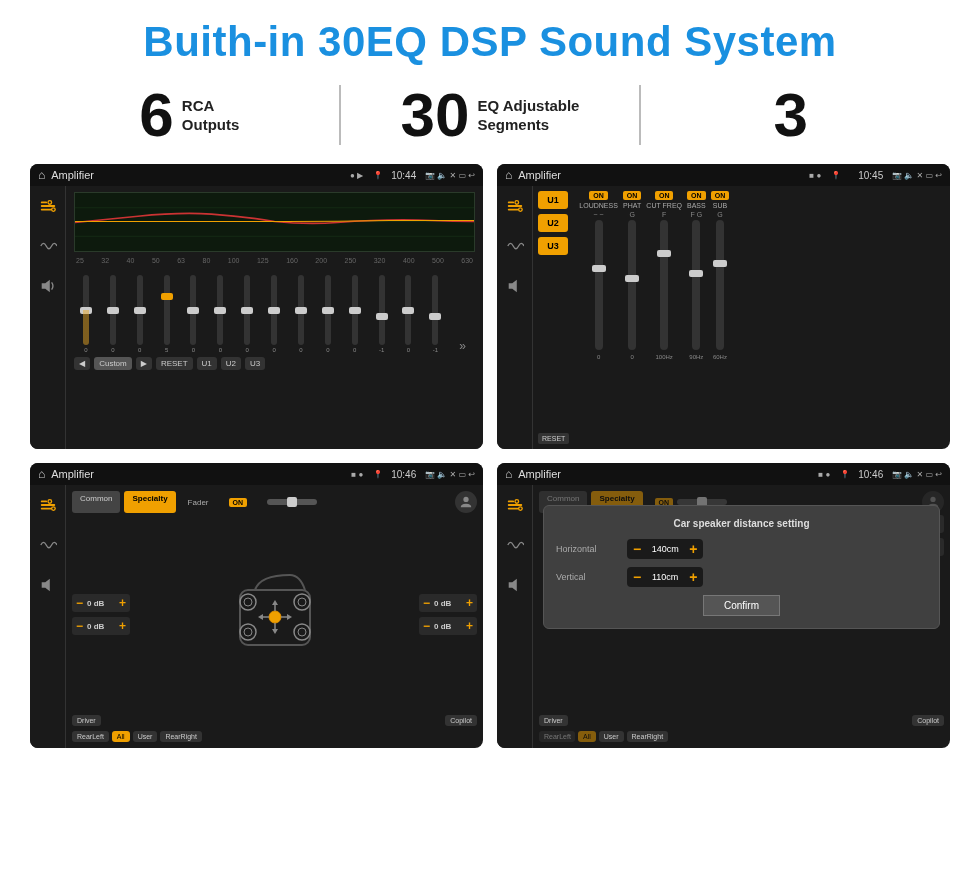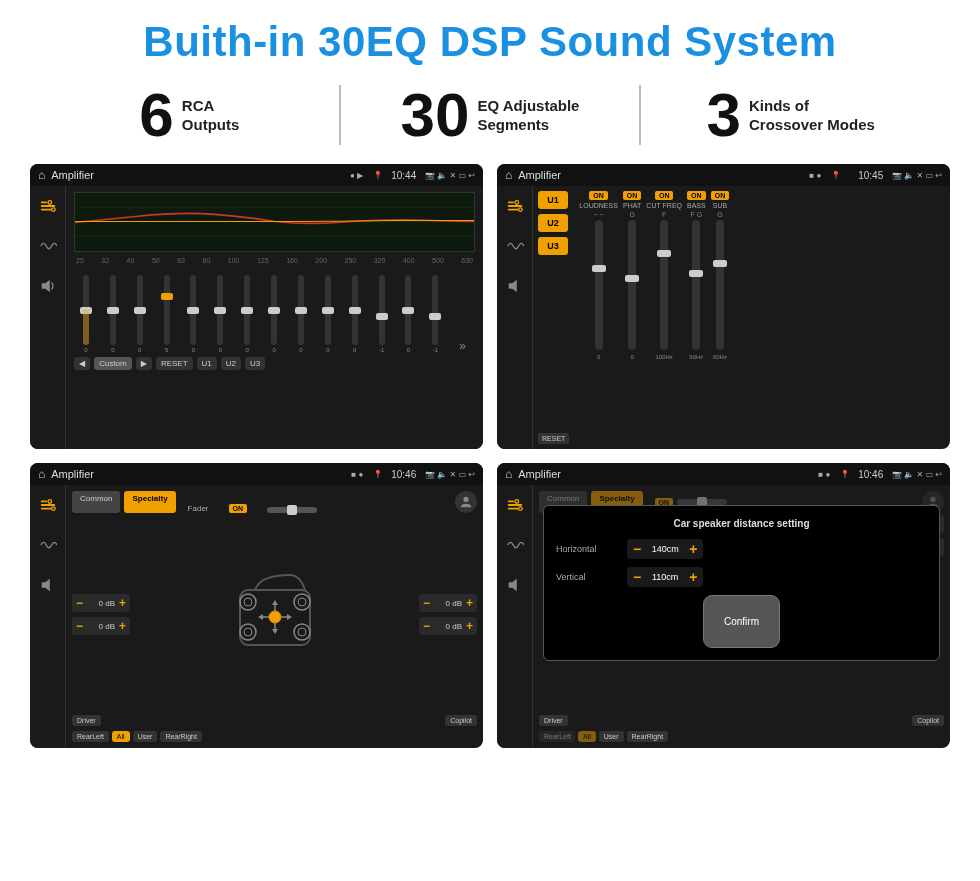--- a/index.html
+++ b/index.html
@@ -278,21 +278,22 @@
     .db-minus, .db-plus {
       color: #f0a000;
       font-size: 12px;
       font-weight: bold;
       cursor: pointer;
     }
     .db-val {
       font-size: 8px;
       color: #ccc;
       min-width: 28px;
-      text-align: right;
+      text-align: left;
+      font-weight: bold;
     }
     .car-diagram {
       flex: 1;
       display: flex;
       align-items: center;
       justify-content: center;
       position: relative;
     }
     .car-svg { width: 110px; height: 110px; }
     .fader-bottom-btns {
@@ -314,21 +315,21 @@
     }
     .fader-label {
       font-size: 8px;
       color: #aaa;
     }
     .dialog-overlay {
       position: absolute;
       top: 20px;
       left: 10px;
       right: 10px;
-      background: #000000;
+      background: #404040;
       border-radius: 6px;
       padding: 12px;
       border: 1px solid #555;
       z-index: 10;
     }
     .dialog-title {
       font-size: 10px;
       color: #ddd;
       text-align: center;
       margin-bottom: 10px;
@@ -364,22 +365,22 @@
       color: #fff;
       min-width: 40px;
       text-align: center;
     }
     .dialog-confirm-btn {
       display: block;
       margin: 8px auto 0;
       background: #555;
       color: #fff;
       font-size: 10px;
-      border-radius: 9px;
-      padding: 20px 20px;
+      border-radius: 0;
+      padding: 4px 20px;
       border: 1px solid #777;
       cursor: pointer;
       text-align: center;
     }
 
     
     .on-badge {
       background: #f0a000;
       color: #000;
       font-size: 7px;
@@ -423,24 +424,20 @@
     <div class="stat-item">
       <span class="stat-number">30</span>
       <div class="stat-label">
         <div>EQ Adjustable</div>
         <div>Segments</div>
       </div>
     </div>
     <div class="stat-divider"></div>
     <div class="stat-item">
       <span class="stat-number">3</span>
-      <div class="stat-label">
-        <div>Kinds of</div>
-        <div>Crossover Modes</div>
-      </div>
     </div>
   </div>
 
   <div class="screens-grid">
 
     <div class="screen-card eq-screen">
       <div class="status-bar">
         <span style="color:#ccc;font-size:12px;">⌂</span>
         <span class="status-app-label">Amplifier</span>
         <span style="font-size:8px;color:#aaa;">● ▶</span>
@@ -738,21 +735,21 @@
                 <polygon points="3,7 7,7 12,3 12,17 7,13 3,13"></polygon>
               </svg>
           </div>
         </div>
         <div style="flex:1;padding:6px;display:flex;flex-direction:column;">
 
           <div class="fader-tabs">
             <div class="fader-tab">Common</div>
             <div class="fader-tab active">Specialty</div>
 
-            <div style="display:flex;align-items:flex-end;gap:20px;margin-left:8px;">
+            <div style="display:flex;align-items:center;gap:20px;margin-left:8px;">
               <span class="fader-label">Fader</span>
               <span class="on-badge">ON</span>
               <div class="fader-slider-horiz">
                   <div class="fader-slider-horiz-thumb"></div>
                 </div>
             </div>
 
             <div style="margin-left:auto;background:#333;border-radius:50%;width:22px;height:22px;display:flex;align-items:center;justify-content:center;">
               <svg viewBox="0 0 16 16" width="14" height="14" fill="#888">
                   <circle cx="8" cy="5" r="3"></circle>

